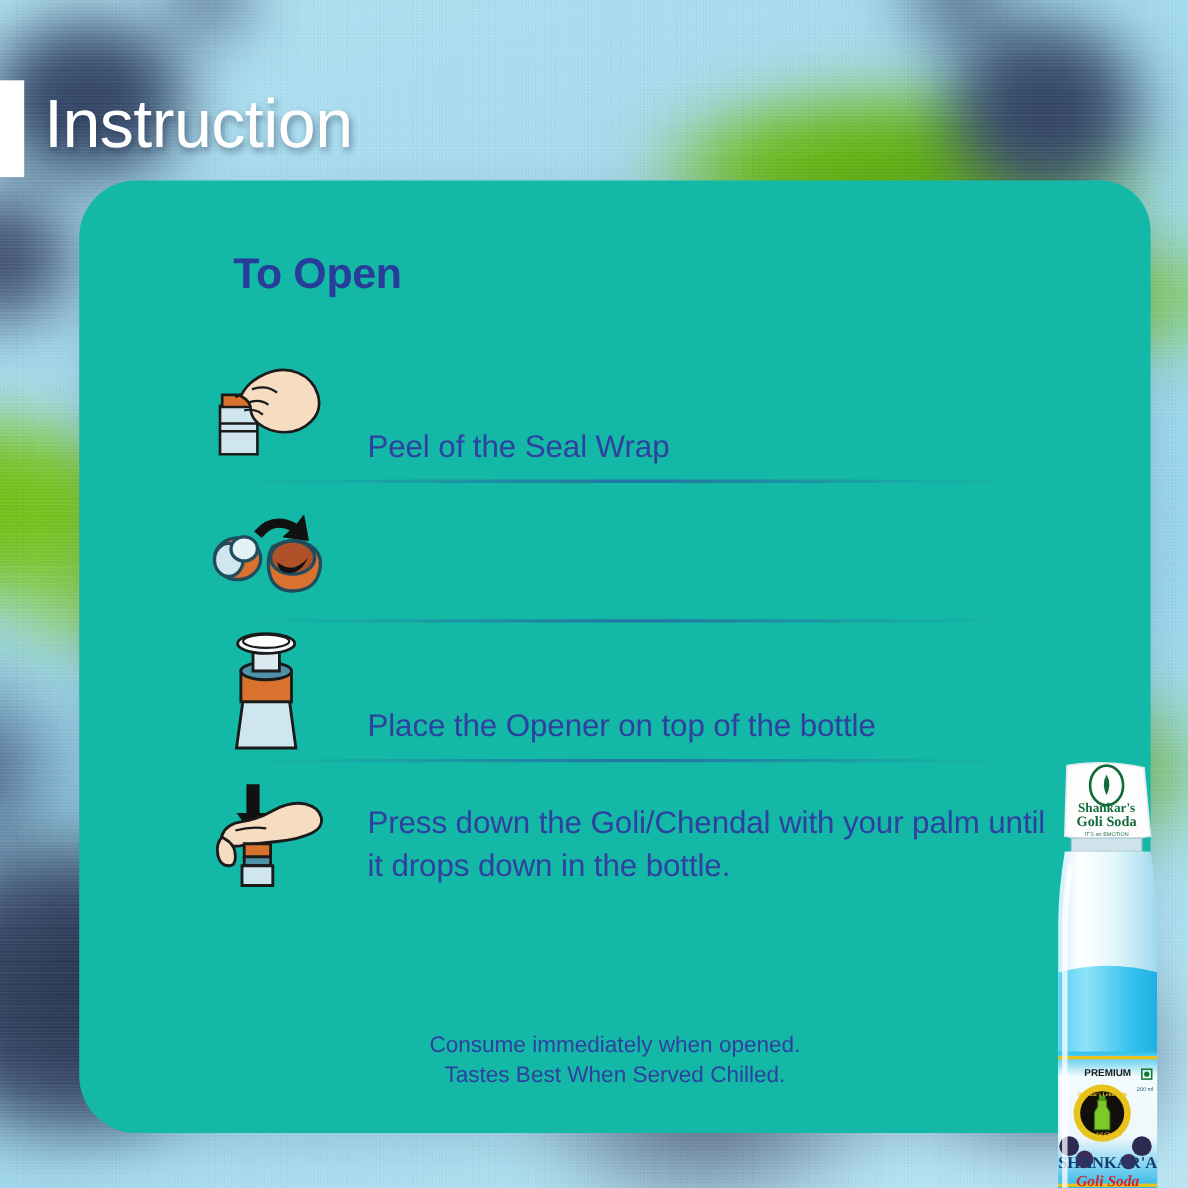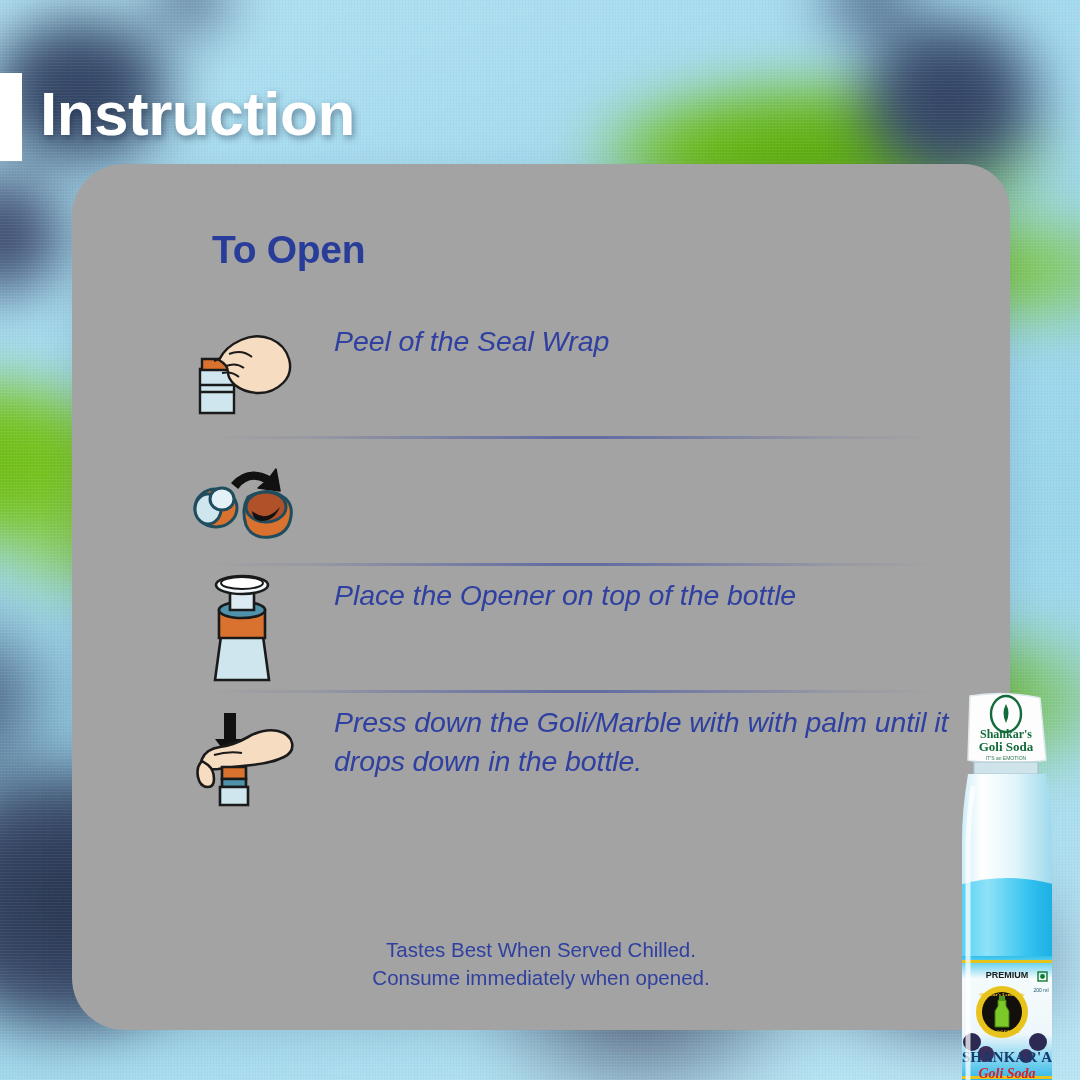--- a/index.html
+++ b/index.html
@@ -71,40 +71,41 @@
     top: 73px;
     width: 22px;
     height: 88px;
     background: #ffffff;
   }
   .page-title {
     position: absolute;
     left: 40px;
     top: 78px;
     font-size: 62px;
-    font-weight: bold;
+    font-weight: normal;
     color: #ffffff;
     letter-spacing: -0.5px;
     text-shadow: 2px 3px 7px rgba(20,35,60,.45);
     white-space: nowrap;
   }
 
   
   .card {
     position: absolute;
     left: 72px;
     top: 164px;
     width: 938px;
     height: 866px;
-    background: #a3a3a3;
+    background: #14b8a6;
     border-top-left-radius: 52px;
     border-top-right-radius: 46px;
     border-bottom-left-radius: 52px;
     border-bottom-right-radius: 6px;
     box-shadow: 0 10px 34px rgba(30,50,80,.13);
+    padding-left: 36px;
   }
 
   .card-title {
     position: absolute;
     left: 140px;
     top: 64px;
     font-size: 39px;
     font-weight: bold;
     color: #283c99;
     letter-spacing: -0.3px;
@@ -113,23 +114,22 @@
   
   .steps {
     position: absolute;
     left: 110px;
     top: 158px;
     width: 770px;
   }
   .step {
     position: relative;
     display: flex;
-    align-items: flex-start;
+    align-items: flex-end;
     min-height: 104px;
-    font-style: italic;
   }
   .step-icon {
     flex: 0 0 120px;
     width: 120px;
     height: 104px;
     display: flex;
     align-items: center;
     justify-content: center;
   }
   .step-text {
@@ -262,28 +262,28 @@
             <path d="M16 56 q4 -10 18 -12 q14 -2 28 -10 q16 -9 30 -6 q12 3 14 12 q2 9 -8 14 q-12 6 -32 8
                      q-20 2 -34 4 q-10 1 -14 -2 q-4 -3 -2 -8 z" fill="#f6dcc0" stroke="#1a1a1a" stroke-width="2.6" stroke-linejoin="round"></path>
             <path d="M16 58 q-6 6 -4 16 q2 10 10 10 q6 0 6 -8 q0 -9 -6 -14 z" fill="#f6dcc0" stroke="#1a1a1a" stroke-width="2.6" stroke-linejoin="round"></path>
             <path d="M28 52 q14 -4 28 -2" fill="none" stroke="#1a1a1a" stroke-width="2"></path>
 
             <path d="M36 64 h24 v12 h-24 z" fill="#d9722f" stroke="#1a1a1a" stroke-width="2.6"></path>
             <path d="M36 76 h24 v8 h-24 z" fill="#4f93ab" stroke="#1a1a1a" stroke-width="2.6"></path>
             <path d="M34 84 h28 v18 h-28 z" fill="#cfe6ef" stroke="#1a1a1a" stroke-width="2.6"></path>
           </svg>
         </div>
-        <div class="step-text">Press down the Goli/Marble with with palm until it drops down in the bottle.</div>
+        <div class="step-text">Press down the Goli/Chendal with your palm until it drops down in the bottle.</div>
       </div>
 
     </div>
 
     <div class="footer-note">
+      <div>Consume immediately when opened.</div>
       <div>Tastes Best When Served Chilled.</div>
-      <div>Consume immediately when opened.</div>
     </div>
 
   </div>
 
   <div class="bottle">
     <svg width="132" height="392" viewBox="0 0 132 392">
       <defs>
         <linearGradient id="glass" x1="0" y1="0" x2="1" y2="0">
           <stop offset="0%" stop-color="#cdeef8"></stop>
           <stop offset="22%" stop-color="#ffffff"></stop>

